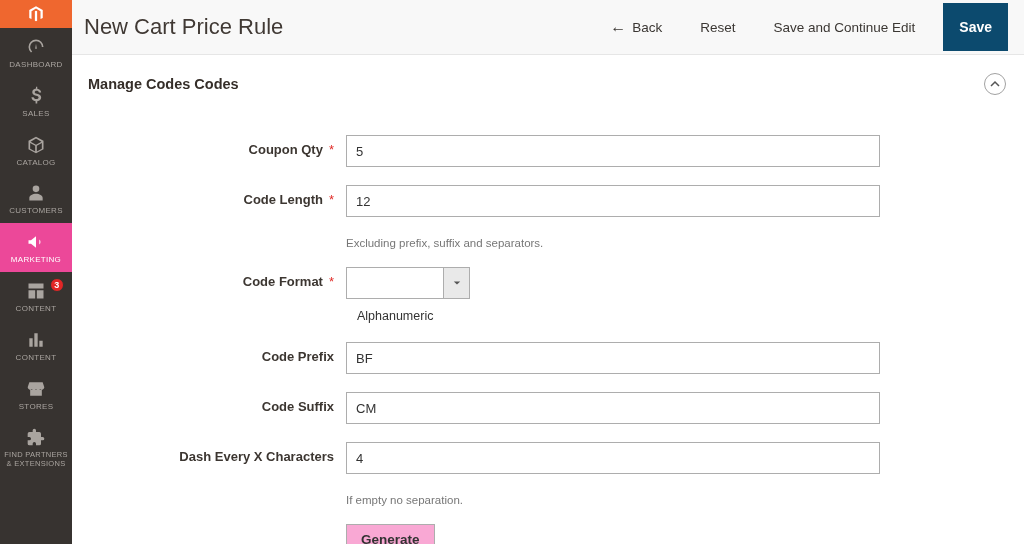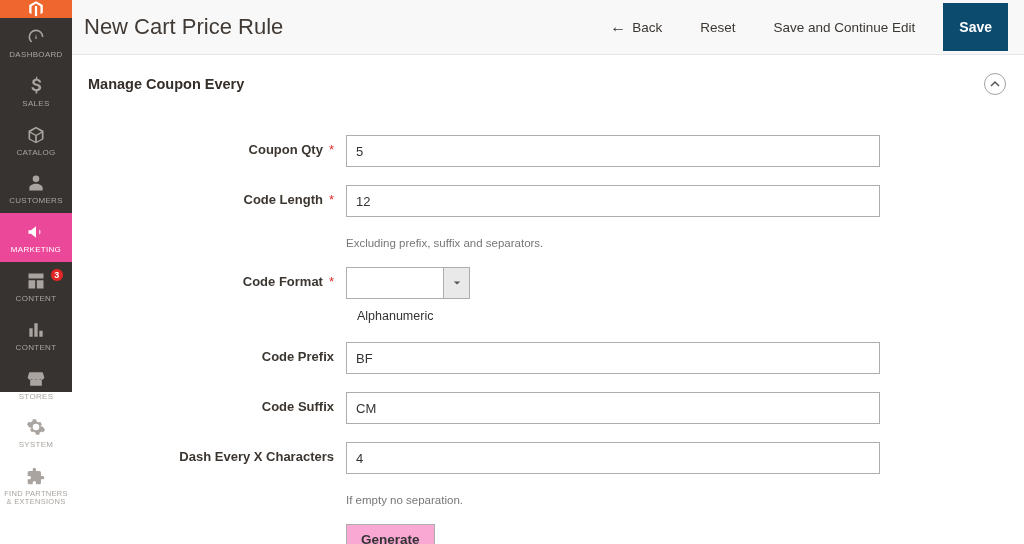--- a/index.html
+++ b/index.html
@@ -1,21 +1,21 @@
 <!DOCTYPE html>
 <html><head>
 <meta charset="utf-8">
 <style>
   * { box-sizing: border-box; margin: 0; padding: 0; }
   html, body { width: 1024px; height: 544px; overflow: hidden; font-family: Arial, Helvetica, sans-serif; }
   body { display: flex; background: #fff; }
 
   
   .nav {
-    width: 72px; height: 392px; background: #373330; color: #fff;
+    width: 72px; height: 544px; background: #373330; color: #fff;
     display: flex; flex-direction: column; align-items: center;
     font-size: 8px; letter-spacing: .3px;
   }
   .nav .logo {
     width: 72px; height: 28px; display: flex; align-items: center; justify-content: center;
     background: #ef672f;
   }
   .nav .logo svg { width: 18px; height: 18px; }
   .nav-item {
     width: 72px; padding: 9px 2px 7px; text-align: center; color: #a9a49f;
@@ -180,28 +180,20 @@
 
   <div class="nav-item">
     <span class="ico">
       <svg viewBox="0 0 24 24">
           <path d="M4 4h16l2 6a3 3 0 0 1-5 2 3 3 0 0 1-5 0 3 3 0 0 1-5 0 3 3 0 0 1-5-2zm1 9h14v7H5z"></path>
         </svg>
     </span>
     <span class="lbl">STORES</span>
   </div>
 
-  <div class="nav-item">
-    <span class="ico">
-      <svg viewBox="0 0 24 24">
-          <path d="M12 8a4 4 0 1 0 0 8 4 4 0 0 0 0-8zm9 4-.1 1.3 2 1.6-2 3.4-2.4-.8a7 7 0 0 1-2.2 1.3l-.4 2.5h-4l-.4-2.5a7 7 0 0 1-2.2-1.3l-2.4.8-2-3.4 2-1.6L3 12l.1-1.3-2-1.6 2-3.4 2.4.8A7 7 0 0 1 7.7 5.2L8.1 2.7h4l.4 2.5a7 7 0 0 1 2.2 1.3l2.4-.8 2 3.4-2 1.6z"></path>
-        </svg>
-    </span>
-    <span class="lbl">SYSTEM</span>
-  </div>
 
   <div class="nav-item partners">
     <span class="ico">
       <svg viewBox="0 0 24 24">
           <path d="M10 2a2 2 0 0 1 2 2v2h4a2 2 0 0 1 2 2v4h2a2 2 0 1 1 0 4h-2v4a2 2 0 0 1-2 2h-4v-2a2 2 0 1 0-4 0v2H4a2 2 0 0 1-2-2v-4h2a2 2 0 1 0 0-4H2V8a2 2 0 0 1 2-2h4V4a2 2 0 0 1 2-2z"></path>
         </svg>
     </span>
     <span class="lbl">FIND PARTNERS &amp; EXTENSIONS</span>
   </div>
 </nav>
@@ -219,21 +211,21 @@
     </button>
     <button class="link-btn">
       <span>Save and Continue Edit</span>
     </button>
     <button class="save-btn">Save</button>
   </div>
 
   <div class="content">
 
     <div class="section-head">
-      <div class="section-title">Manage Coupon Every</div>
+      <div class="section-title">Manage Codes Codes</div>
       <div class="collapse">
         <svg viewBox="0 0 10 10">
             <path d="M1 7l4-4 4 4" fill="none" stroke="currentColor" stroke-width="1.5"></path>
           </svg>
       </div>
     </div>
 
     <div class="form">
 
       <div class="row">

